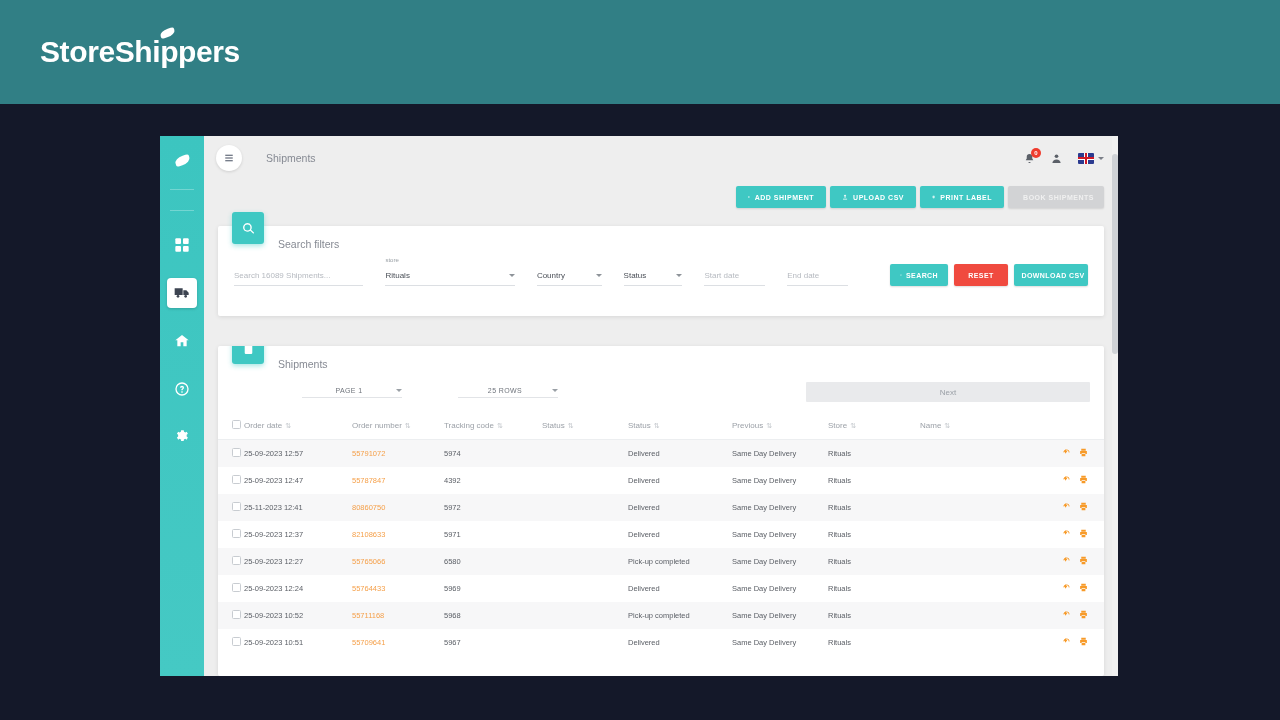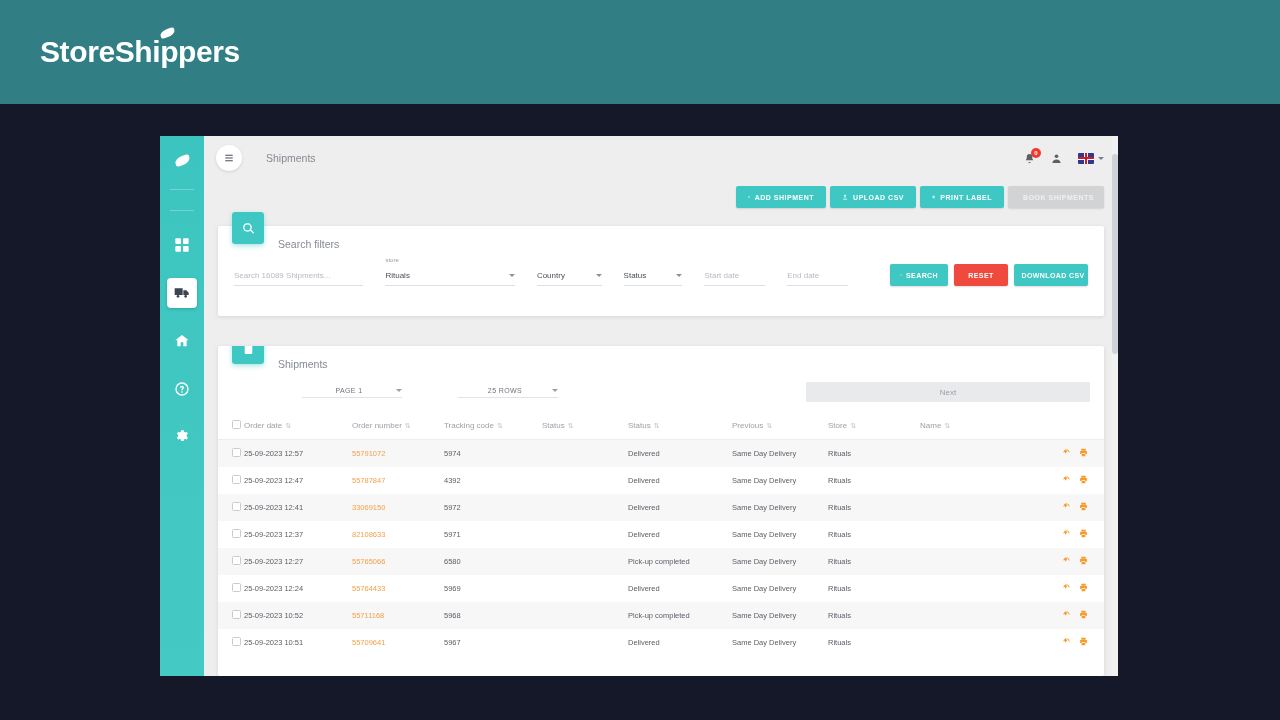--- a/index.html
+++ b/index.html
@@ -474,22 +474,22 @@
                     <path d="M8 5v3H3l6 6 6-6h-5V5z" transform="rotate(-90 9 9)"></path>
                     <path d="M4 12a8 8 0 1116 0h-2a6 6 0 10-12 0z"></path>
                   </svg>
                   <svg viewBox="0 0 24 24">
                     <path d="M6 2h12v5H6zM3 8h18v8h-4v-3H7v3H3zM7 15h10v7H7z"></path>
                   </svg>
                 </span></td>
             </tr>
             <tr>
               <td class="c-chk"><span class="chk"></span></td>
-              <td class="c-date">25-09-2023 12:41</td>
-              <td class="c-order"><span class="order-link">33069150</span></td>
+              <td class="c-date">25-11-2023 12:41</td>
+              <td class="c-order"><span class="order-link">80860750</span></td>
               <td class="c-track">5972</td>
               <td class="c-carrier"></td>
               <td class="c-status">Delivered</td>
               <td class="c-service">Same Day Delivery</td>
               <td class="c-store">Rituals</td>
               <td class="c-name"></td>
               <td class="c-act"><span class="row-acts">
                   <svg viewBox="0 0 24 24">
                     <path d="M8 5v3H3l6 6 6-6h-5V5z" transform="rotate(-90 9 9)"></path>
                     <path d="M4 12a8 8 0 1116 0h-2a6 6 0 10-12 0z"></path>

